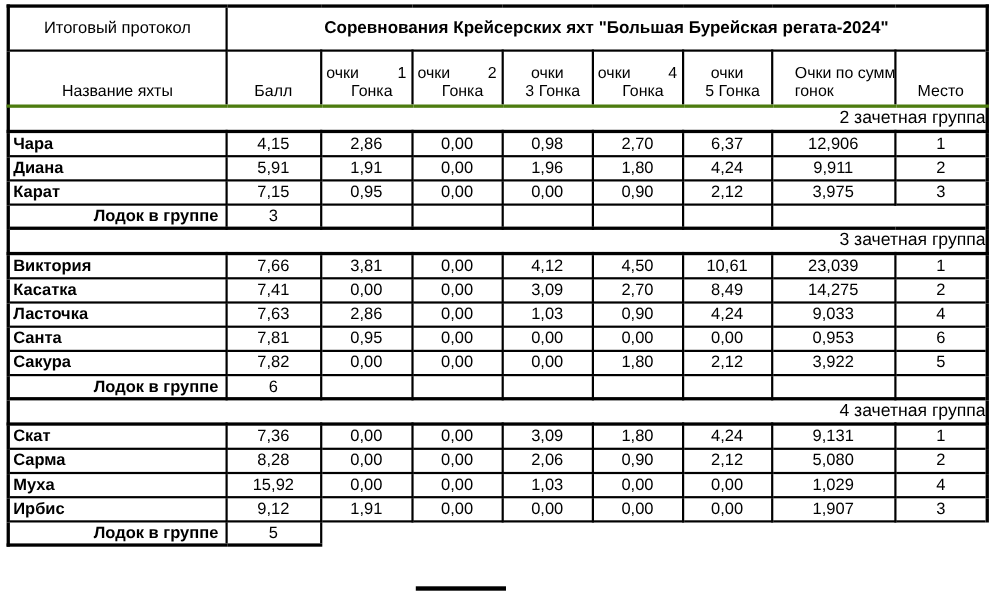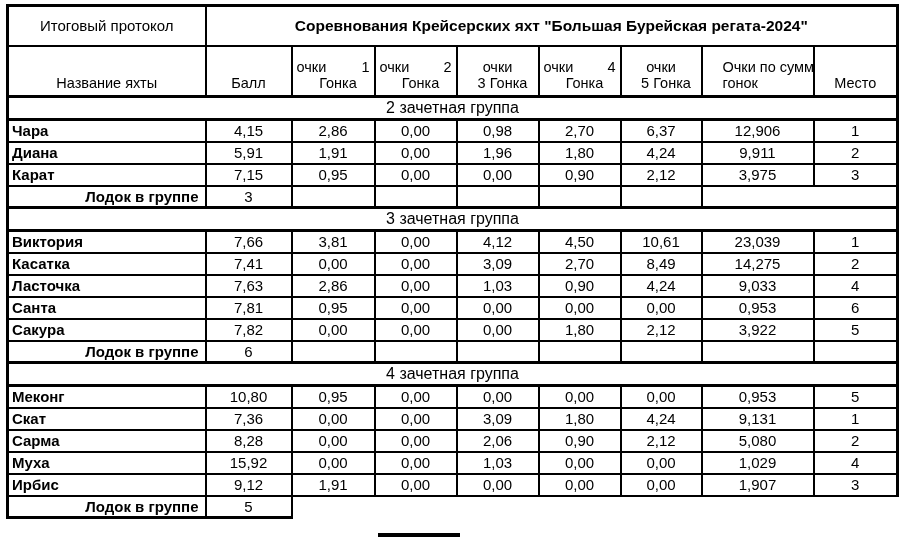--- a/index.html
+++ b/index.html
@@ -13,29 +13,29 @@
   col.c6{width:82px}col.c7{width:81px}col.c8{width:112px}col.c9{width:84px}
   
   .bl{border-left:3px solid #000}.br{border-right:3px solid #000}
   
   tr.row-title{height:40px}
   tr.row-title th{border-top:3px solid #000;vertical-align:middle;}
   .protocol-cell{text-align:center;font-size:15px;}
   .main-title{text-align:center;font-weight:bold;font-size:15.5px;}
   
   tr.row-colhead{height:51px}
-  tr.row-colhead th{vertical-align:bottom;padding-bottom:4px;font-size:14.5px;border-bottom:3px solid #000000;text-align:center;}
+  tr.row-colhead th{vertical-align:bottom;padding-bottom:4px;font-size:14.5px;border-bottom:3px solid #4d7c0f;text-align:center;}
   .race-top{display:flex;justify-content:space-between;padding:0 4px;line-height:16px;}
   .race-top.center{justify-content:center;}
   .race-bottom{text-align:center;line-height:16px;padding-left:10px;}
   .total-line{text-align:left;line-height:16px;margin-left:20px;}
   
   tr.row-group{height:23px}
   tr.row-group td{border-top:3px solid #000;border-bottom:3px solid #000;border-left:3px solid #000;
-                  border-right:3px solid #000;text-align:center;font-size:16px;vertical-align:middle;}
+                  border-right:3px solid #000;text-align:right;font-size:16px;vertical-align:middle;}
   
   tr.row-data{height:22px}
   tr.row-data td{vertical-align:middle;font-size:15px;}
   .cell-name{font-weight:bold;text-align:left;padding-left:3px;}
   .cell-num{text-align:center;}
   
   tr.row-footer{height:22px}
   tr.row-footer td{vertical-align:middle;font-size:15px;}
   .cell-boats-label{font-weight:bold;text-align:right;padding-right:6px;}
   .cell-empty{}
@@ -221,31 +221,20 @@
           <td class="cell-empty"></td>
           <td class="cell-empty"></td>
           <td class="cell-empty"></td>
           <td class="cell-empty"></td>
           <td class="cell-empty br"></td>
         </tr>
         <tr class="row-group">
           <td class="" colspan="9">4 зачетная группа</td>
         </tr>
         <tr class="row-data">
-          <td class="cell-name bl">Меконг</td>
-          <td class="cell-num">10,80</td>
-          <td class="cell-num">0,95</td>
-          <td class="cell-num">0,00</td>
-          <td class="cell-num">0,00</td>
-          <td class="cell-num">0,00</td>
-          <td class="cell-num">0,00</td>
-          <td class="cell-num">0,953</td>
-          <td class="cell-num br">5</td>
-        </tr>
-        <tr class="row-data">
           <td class="cell-name bl">Скат</td>
           <td class="cell-num">7,36</td>
           <td class="cell-num">0,00</td>
           <td class="cell-num">0,00</td>
           <td class="cell-num">3,09</td>
           <td class="cell-num">1,80</td>
           <td class="cell-num">4,24</td>
           <td class="cell-num">9,131</td>
           <td class="cell-num br">1</td>
         </tr>

